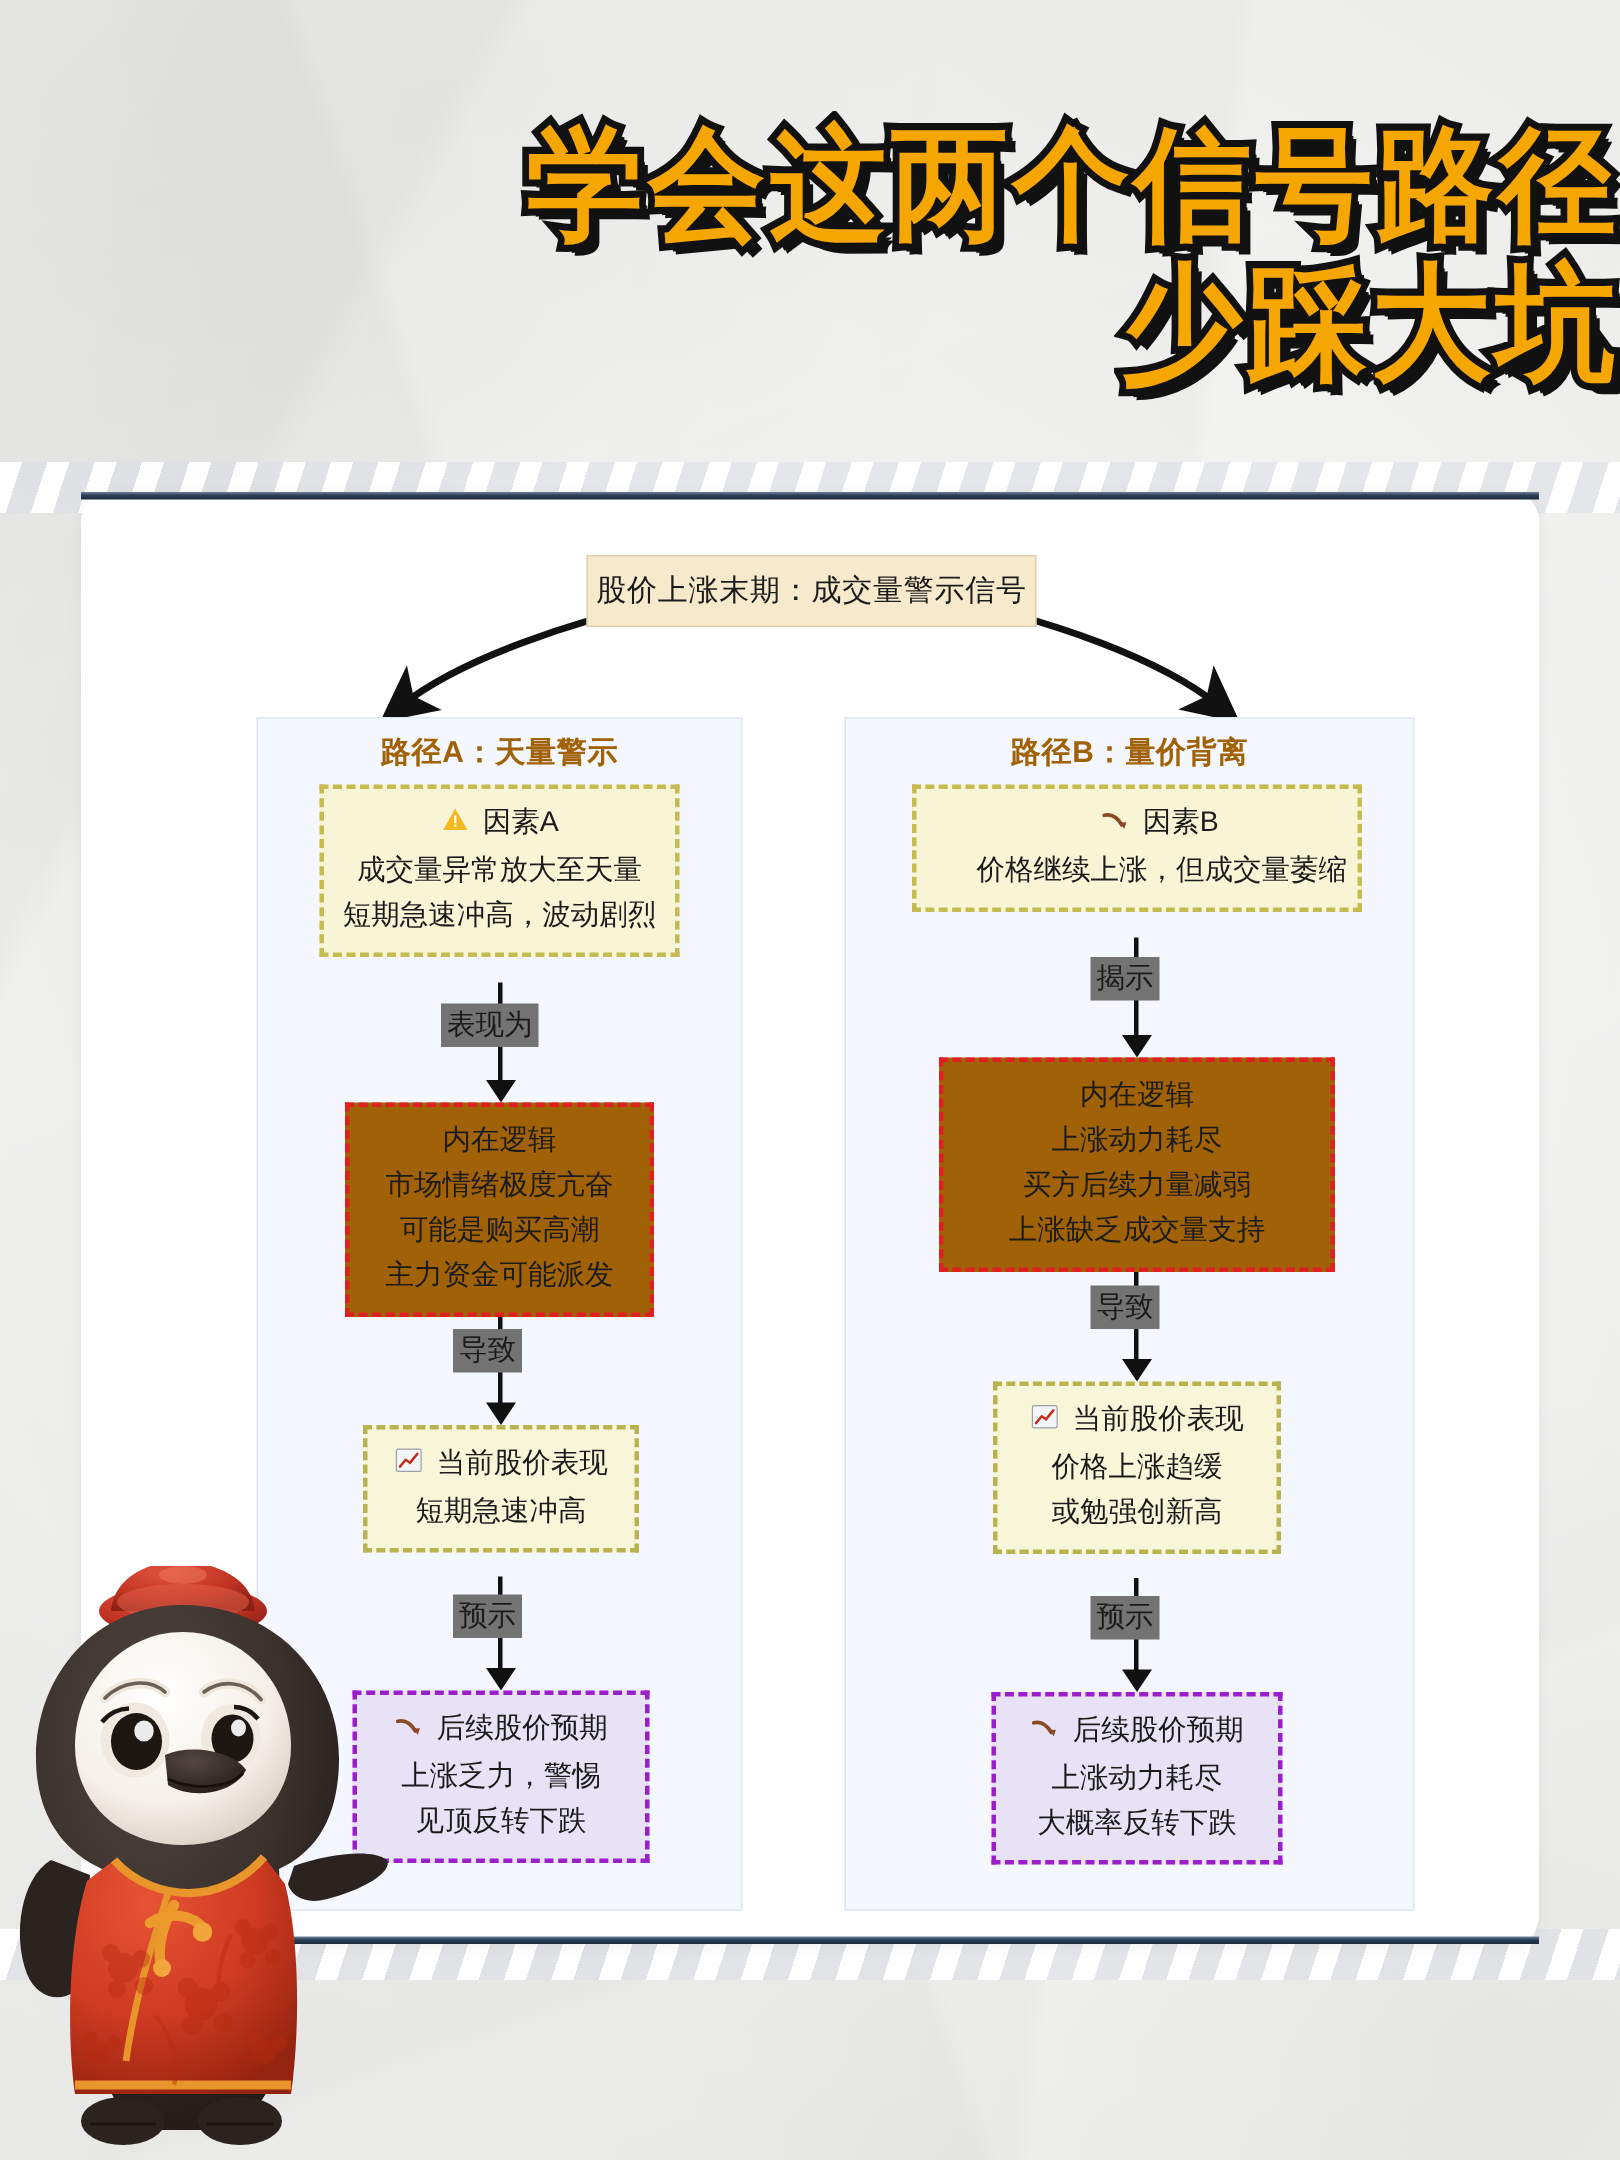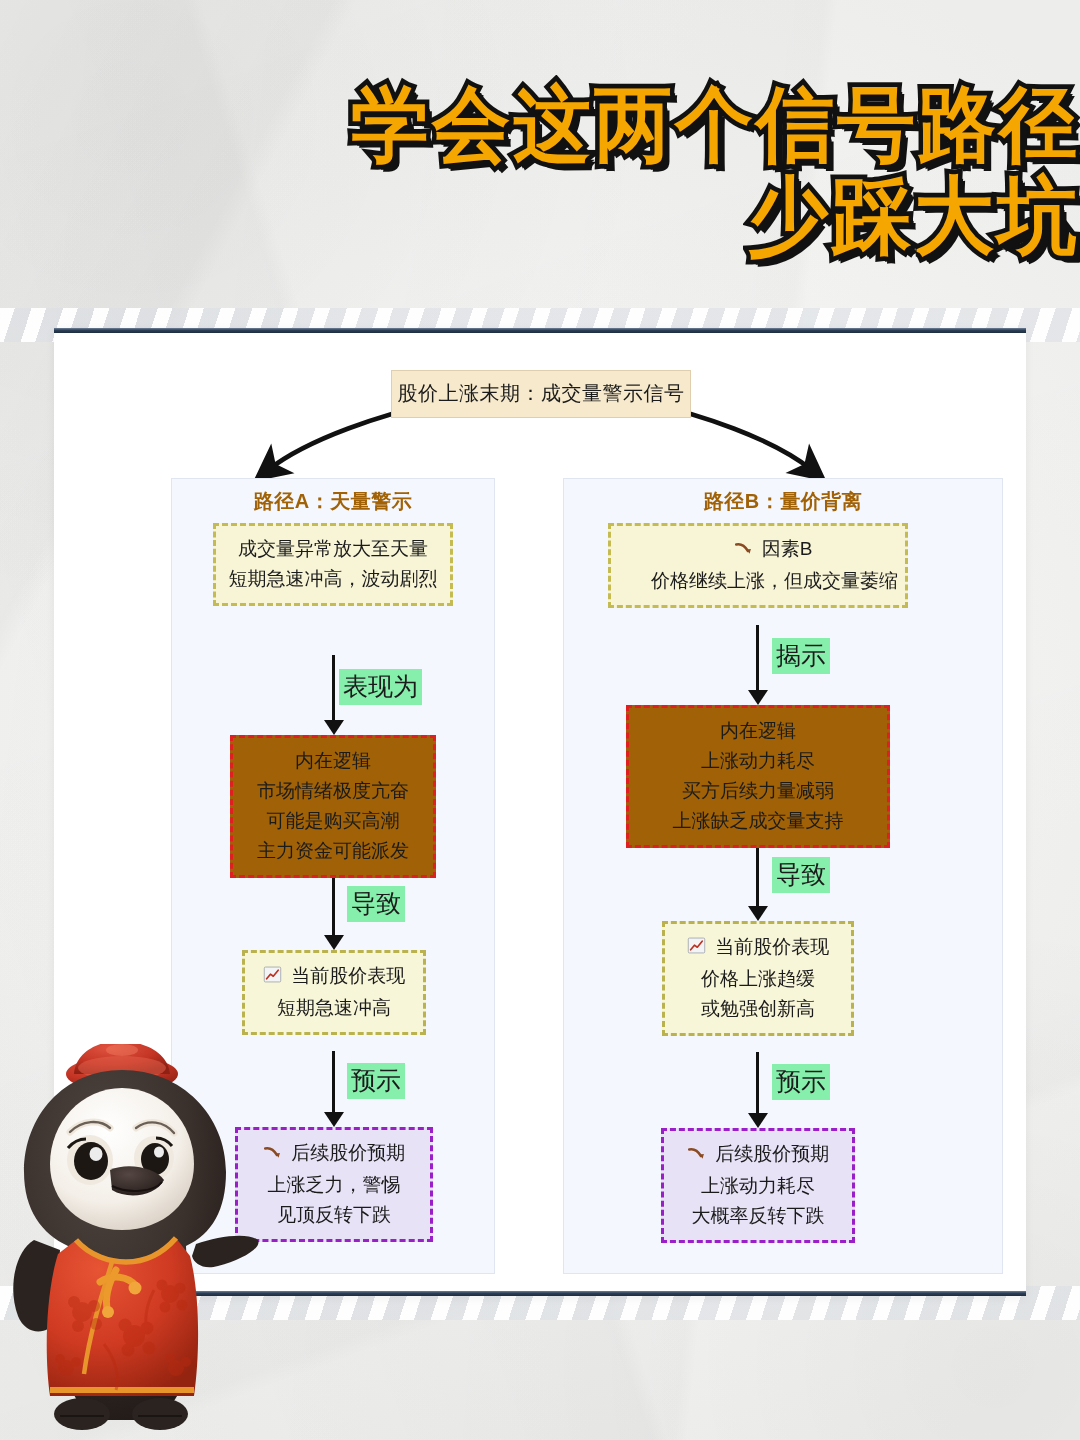--- a/index.html
+++ b/index.html
@@ -79,20 +79,21 @@
   
   #card {
     position: absolute;
     left: 54px;
     top: 328px;
     width: 972px;
     height: 968px;
     background: #ffffff;
     z-index: 3;
     box-shadow: 0 2px 10px rgba(0,0,0,0.05);
+    border-radius: 19px;
   }
   .card-rule {
     position: absolute;
     left: 0;
     width: 972px;
     height: 5px;
     background: linear-gradient(180deg, #6f8199 0%, #2c3e55 45%, #1d2c3e 100%);
   }
   #card-rule-top    { top: 0; }
   #card-rule-bottom { bottom: 0; }
@@ -134,21 +135,21 @@
 
   
   .col {
     position: absolute;
     top: 150px;
     background: #f4f7fd;
     border: 1px solid #dfe6f2;
     z-index: 3;
   }
   #col-a { left: 117px; width: 324px; height: 796px; }
-  #col-b { left: 509px; width: 440px; height: 796px; }
+  #col-b { left: 509px; width: 380px; height: 796px; }
 
   .col-title {
     position: absolute;
     top: 9px;
     left: 0;
     width: 100%;
     text-align: center;
     font-size: 20px;
     font-weight: bold;
     color: #a16207;
@@ -174,27 +175,26 @@
   }
 
   .n-factor   { background: #f8f5d7; border: 3px dashed #c4bc52; }
   .n-logic    { background: #a16207; border: 3px dashed #e02020; }
   .n-current  { background: #f8f6d8; border: 3px dashed #b9b24e; }
   .n-expect   { background: #e8e2f7; border: 3px dashed #9b1fc9; }
 
   
   .edge-label {
     position: absolute;
-    font-size: 25px;
+    font-size: 19px;
     color: #1b1b1b;
-    background: #86efac;
+    background: #737373;
     padding: 1px 4px 2px;
     z-index: 5;
     white-space: nowrap;
-    margin-left: 45px;
   }
 
   
   .v-arrow {
     position: absolute;
     width: 3px;
     background: #111;
     z-index: 3;
   }
   .v-arrow::after {
@@ -248,20 +248,30 @@
         </marker>
       </defs>
       <path d="M385,2 C330,14 255,38 214,70" stroke="#111" stroke-width="4.6" fill="none" marker-end="url(#ah)"></path>
       <path d="M590,2 C645,14 718,38 758,70" stroke="#111" stroke-width="4.6" fill="none" marker-end="url(#ah)"></path>
     </svg>
 
     <div id="col-a" class="col">
       <div class="col-title">路径A：天量警示</div>
 
       <div class="node n-factor" style="left:41px; top:44px; width:240px;">
+        <span class="nl head">
+          <span class="ico">
+            <svg width="19" height="19" viewBox="0 0 24 24">
+              <path d="M12 2.6 L22.2 20.6 H1.8 Z" fill="#f5b91e"></path>
+              <rect x="11" y="8" width="2" height="7" rx="1" fill="#fff"></rect>
+              <rect x="11" y="16" width="2" height="2.2" rx="1" fill="#fff"></rect>
+            </svg>
+          </span>
+          <span>因素A</span>
+        </span>
         <span class="nl">成交量异常放大至天量</span>
         <span class="nl">短期急速冲高，波动剧烈</span>
       </div>
 
       <div class="v-arrow" style="left:160px; top:176px; height:66px;"></div>
       <div class="edge-label" style="left:122px; top:190px;">表现为</div>
 
       <div class="node n-logic" style="left:58px; top:256px; width:206px;">
         <span class="nl head">内在逻辑</span>
         <span class="nl">市场情绪极度亢奋</span>

